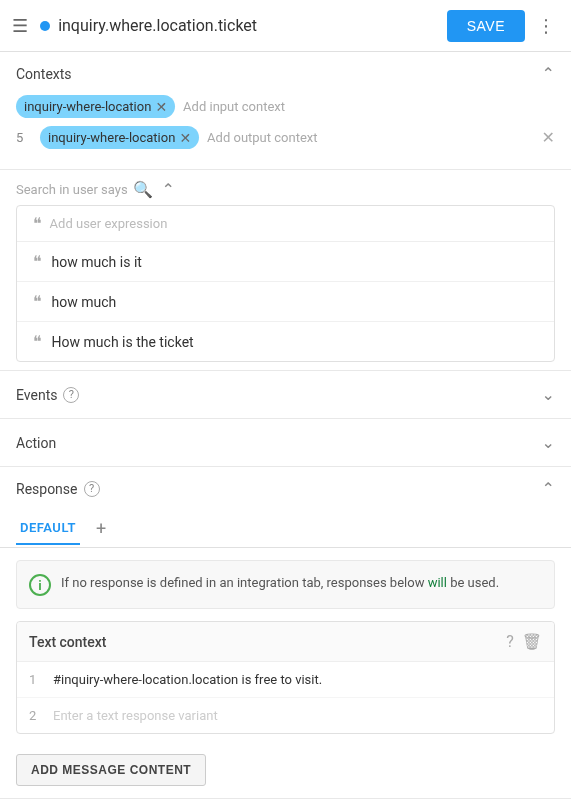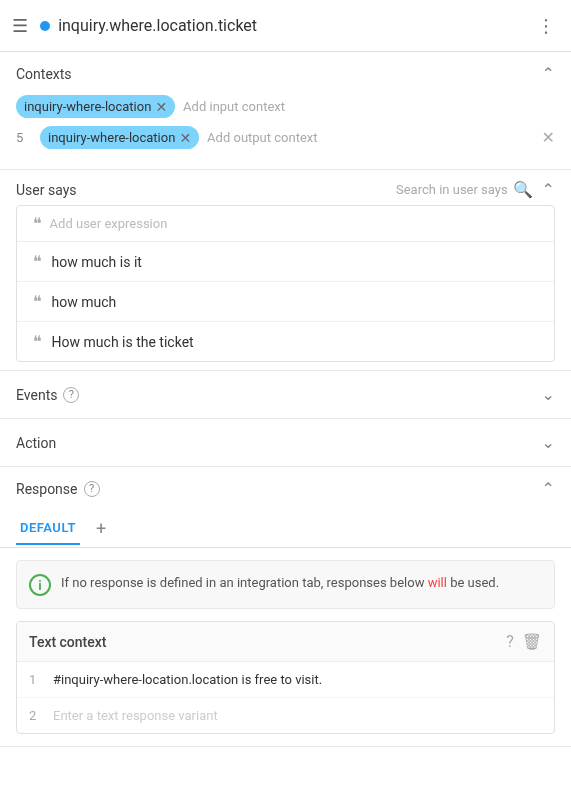--- a/index.html
+++ b/index.html
@@ -270,21 +270,21 @@
       font-weight: bold;
       flex-shrink: 0;
       margin-top: 1px;
     }
     .info-text {
       font-size: 13px;
       color: #555;
       line-height: 1.5;
     }
     .info-text .highlight {
-      color: #ef4444;
+      color: #15803d;
     }
     .text-response-card {
       border: 1px solid #e0e0e0;
       border-radius: 4px;
       margin: 0 16px 12px;
     }
     .text-response-header {
       display: flex;
       align-items: center;
       justify-content: space-between;
@@ -351,20 +351,21 @@
       cursor: pointer;
     }
   </style>
 </head>
 <body>
 
 <div class="header">
   <span class="header-menu-icon">☰</span>
   <div class="header-dot"></div>
   <span class="header-title">inquiry.where.location.ticket</span>
+  <button class="save-btn">SAVE</button>
   <span class="header-more-icon">⋮</span>
 </div>
 
 <div class="section">
   <div class="section-header">
     <span class="section-title">Contexts</span>
     <span class="chevron">⌃</span>
   </div>
   <div class="contexts-body">
 
@@ -383,21 +384,20 @@
         <span class="chip-close">✕</span>
       </div>
       <span class="context-add-text">Add output context</span>
       <span class="context-row-end">✕</span>
     </div>
   </div>
 </div>
 
 <div class="section">
   <div class="user-says-header">
-    <span class="user-says-title">User says</span>
     <div class="search-area">
       <span class="search-label">Search in user says</span>
       <span class="search-icon">🔍</span>
     </div>
     <span class="user-says-chevron">⌃</span>
   </div>
 
   <div class="expressions-area">
 
     <div class="expression-input-row">
@@ -468,18 +468,19 @@
     <div class="response-item">
       <span class="response-num">1</span>
       <span class="response-value">#inquiry-where-location.location is free to visit.</span>
     </div>
     <div class="response-item" style="border-bottom:none;">
       <span class="response-num">2</span>
       <span class="response-placeholder">Enter a text response variant</span>
     </div>
   </div>
 
+  <button class="add-msg-btn">ADD MESSAGE CONTENT</button>
 </div>
 
 <div class="fulfillment-section">
   
   
 </div>
 
 </body></html>

